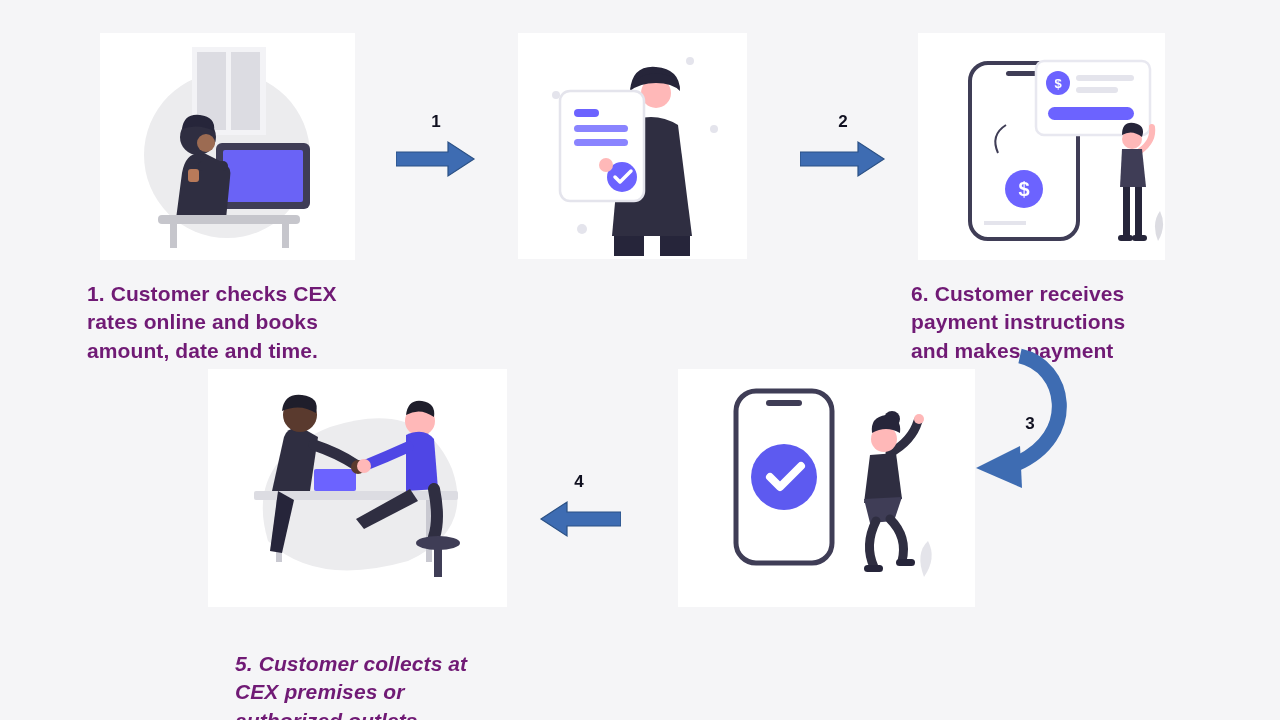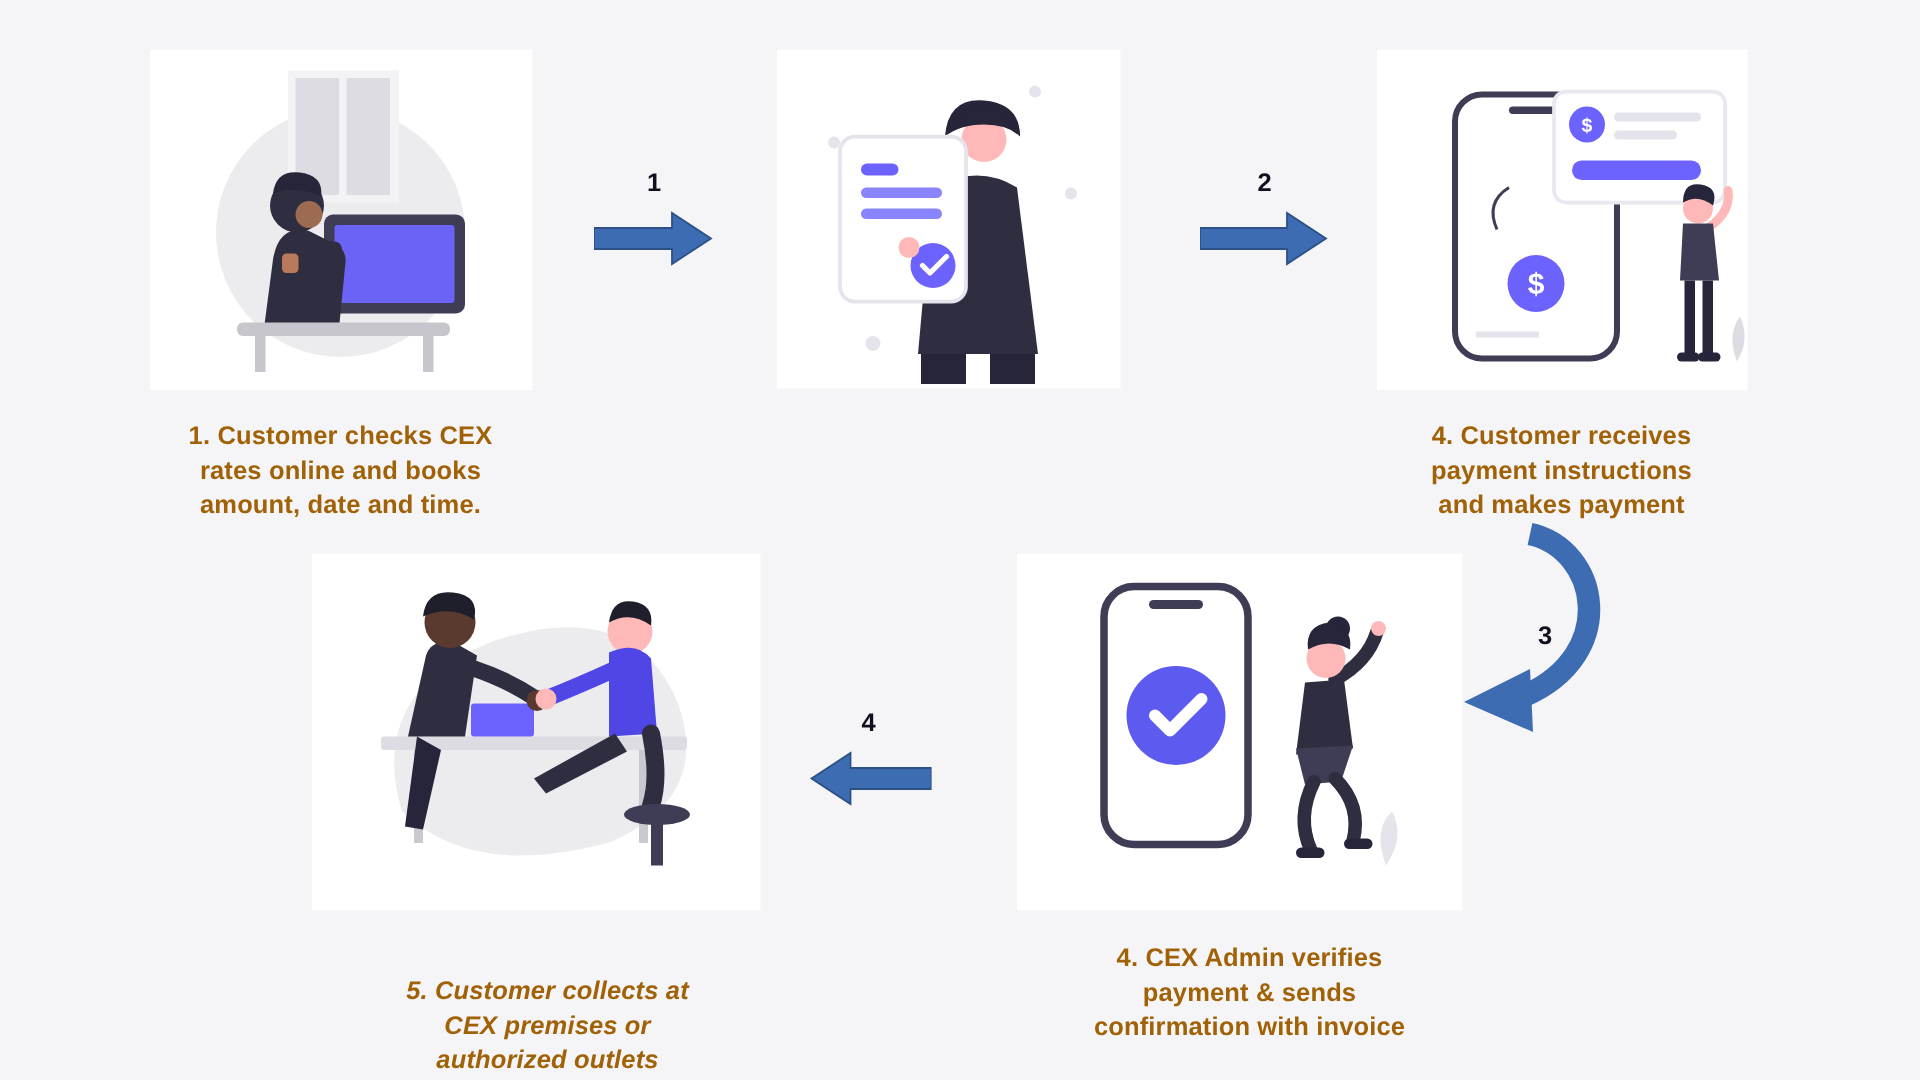--- a/index.html
+++ b/index.html
@@ -2,22 +2,22 @@
 <html><head>
 <meta charset="utf-8">
 <style>
   * { margin:0; padding:0; box-sizing:border-box; }
   html,body { width:1280px; height:720px; }
   body { font-family:"Liberation Sans", sans-serif; background:#f5f5f7; }
   .canvas { position:relative; width:1280px; height:720px; background:#f5f5f7; overflow:hidden; }
   .card { position:absolute; background:#ffffff; }
   .card svg { width:100%; height:100%; display:block; }
   .caption {
-    position:absolute; text-align:center; white-space:pre-line;
-    font-size:17px; line-height:1.35; color:#a16207; font-weight:600; letter-spacing:.1px;
+    position:absolute; text-align:left; white-space:pre-line;
+    font-size:21px; line-height:1.35; color:#701a75; font-weight:600; letter-spacing:.1px;
   }
   .connector { position:absolute; }
   .connector .num {
     display:block; text-align:center; font-size:17px; font-weight:600;
     color:#101020; margin-bottom:8px;
   }
   .connector svg { display:block; margin:0 auto; }
   .connector.curved { }
   .connector.curved .num { position:absolute; left:56px; top:66px; width:24px; margin:0; }
   .arrow-fill { fill:#3e6cb2; stroke:#2b5185; stroke-width:1.2; }
@@ -165,26 +165,23 @@
         <path d="M226 120 Q232 150 226 168" stroke="#2f2e41" stroke-width="12" fill="none" stroke-linecap="round"></path>
         <ellipse cx="230" cy="174" rx="22" ry="7" fill="#3f3d56"></ellipse>
         <rect x="226" y="178" width="8" height="30" fill="#3f3d56"></rect>
       </g>
     </svg>
   </div>
 
   <div class="caption" style="left:87px; top:280px; width:280px;">1. Customer checks CEX
 rates online and books
 amount, date and time.</div>
-  <div class="caption" style="left:911px; top:280px; width:260px;">4. Customer receives
+  <div class="caption" style="left:911px; top:280px; width:260px;">6. Customer receives
 payment instructions
 and makes payment</div>
-  <div class="caption" style="left:693px; top:628px; width:280px;">4. CEX Admin verifies
-payment &amp; sends
-confirmation with invoice</div>
   <div class="caption" style="left:235px; top:650px; width:260px;font-style:italic;">5. Customer collects at
 CEX premises or
 authorized outlets</div>
 
   <div class="connector" style="left:394px; top:112px; width:84px;">
     <span class="num">1</span>
     <svg width="80" height="38" viewBox="0 0 80 38">
       <polygon class="arrow-fill" points="0,12 52,12 52,2 78,19 52,36 52,26 0,26"></polygon>
     </svg>
   </div>

